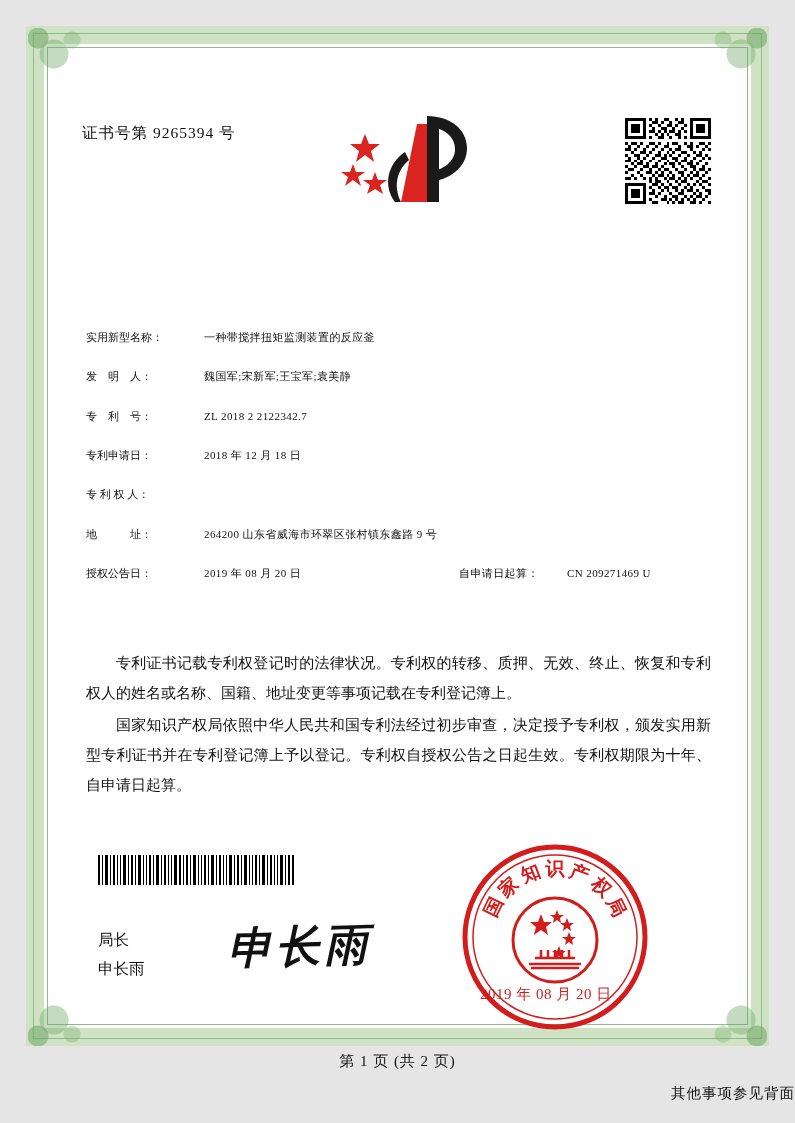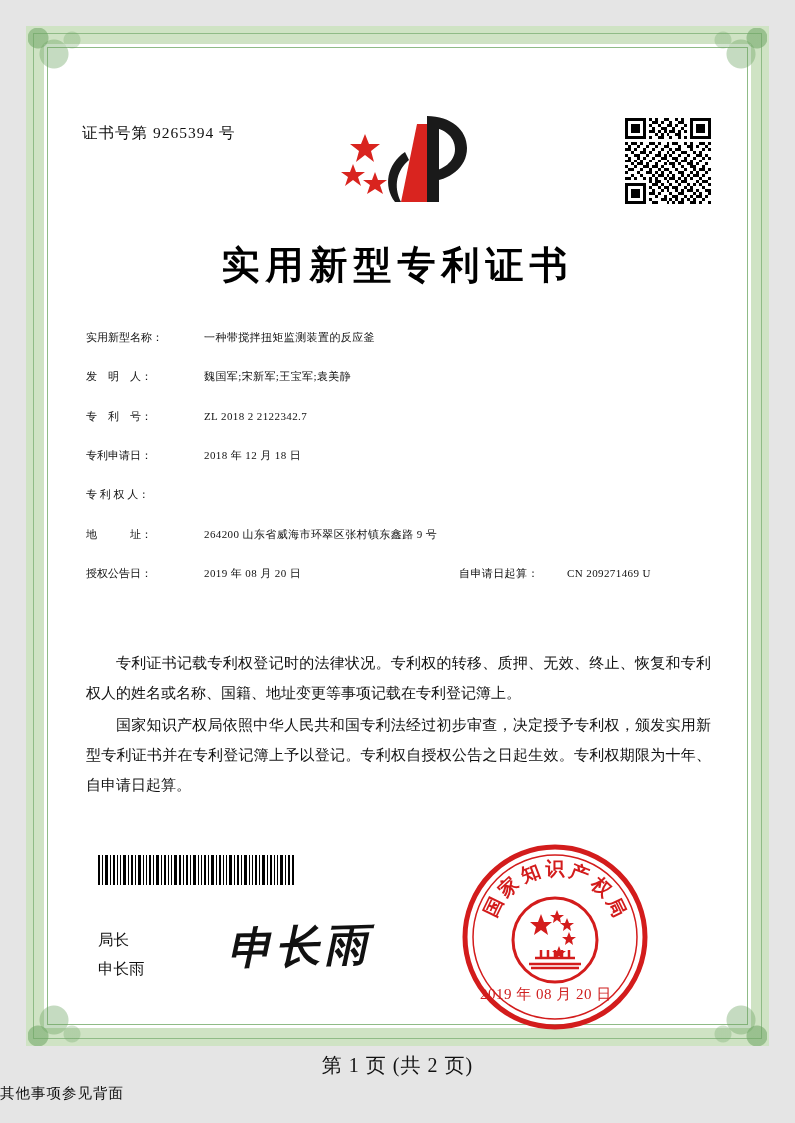--- a/index.html
+++ b/index.html
@@ -208,29 +208,29 @@
     color: #cf2020;
     letter-spacing: 0.5px;
     white-space: nowrap;
   }
 
   .page-no {
     position: absolute;
     left: 0; top: 992px;
     width: 675px;
     text-align: center;
-    font-size: 20px;
+    font-size: 15px;
     letter-spacing: 1px;
   }
 
   .footer-note {
     position: absolute;
     left: 0; top: 1084px;
     width: 795px;
-    text-align: left;
+    text-align: right;
     font-size: 14.5px;
     letter-spacing: 1px;
     color: #111;
     font-family: Liberation Mono, monospace;
   }
 </style>
 </head>
 <body>
 
 <div class="page">
@@ -500,21 +500,20 @@
             <rect x="14" y="28" width="1" height="1"></rect>
             <rect x="16" y="28" width="1" height="1"></rect>
             <rect x="18" y="28" width="2" height="1"></rect>
             <rect x="22" y="28" width="2" height="1"></rect>
             <rect x="25" y="28" width="1" height="1"></rect>
             <rect x="28" y="28" width="1" height="1"></rect>
         </g>
       </svg>
     </div>
 
-    <div class="title">实用新型专利证书</div>
 
     <div class="fields">
 
       <div class="field-row">
         <div class="field-label">实用新型名称：</div>
         <div class="field-value">一种带搅拌扭矩监测装置的反应釜</div>
       </div>
 
       <div class="field-row">
         <div class="field-label">发　明　人：</div>

